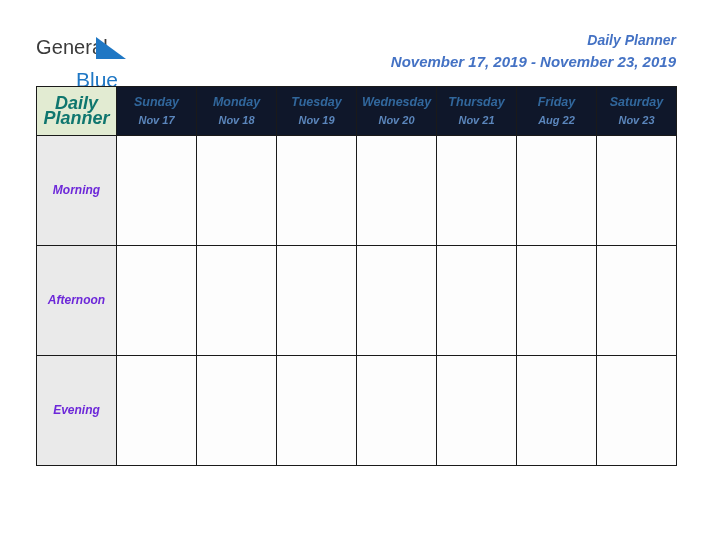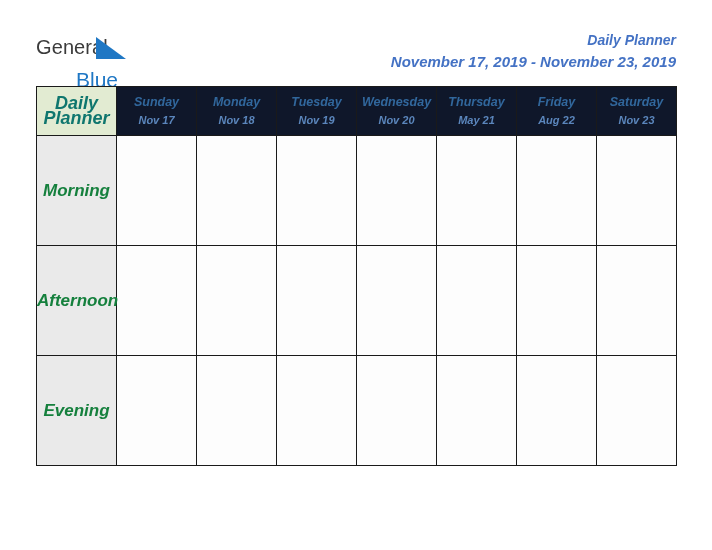--- a/index.html
+++ b/index.html
@@ -144,23 +144,23 @@
 
   
   tbody tr { height: 110px; }
   .row-label-cell {
     background: #eaeaea;
   }
   .row-label-text {
     font-family: "Liberation Sans", sans-serif;
     font-style: italic;
     font-weight: bold;
-    font-size: 17px;
+    font-size: 12px;
     line-height: 15px;
-    color: #15803d;
+    color: #6d28d9;
   }
   .slot-cell {
     background: #fdfdfd;
   }
 </style>
 </head>
 <body>
 
 <div id="header">
 
@@ -209,21 +209,21 @@
       <th>
         <div class="day-name">Tuesday</div>
         <div class="day-date">Nov 19</div>
       </th>
       <th>
         <div class="day-name">Wednesday</div>
         <div class="day-date">Nov 20</div>
       </th>
       <th>
         <div class="day-name">Thursday</div>
-        <div class="day-date">May 21</div>
+        <div class="day-date">Nov 21</div>
       </th>
       <th>
         <div class="day-name">Friday</div>
         <div class="day-date">Aug 22</div>
       </th>
       <th>
         <div class="day-name">Saturday</div>
         <div class="day-date">Nov 23</div>
       </th>
     </tr>

